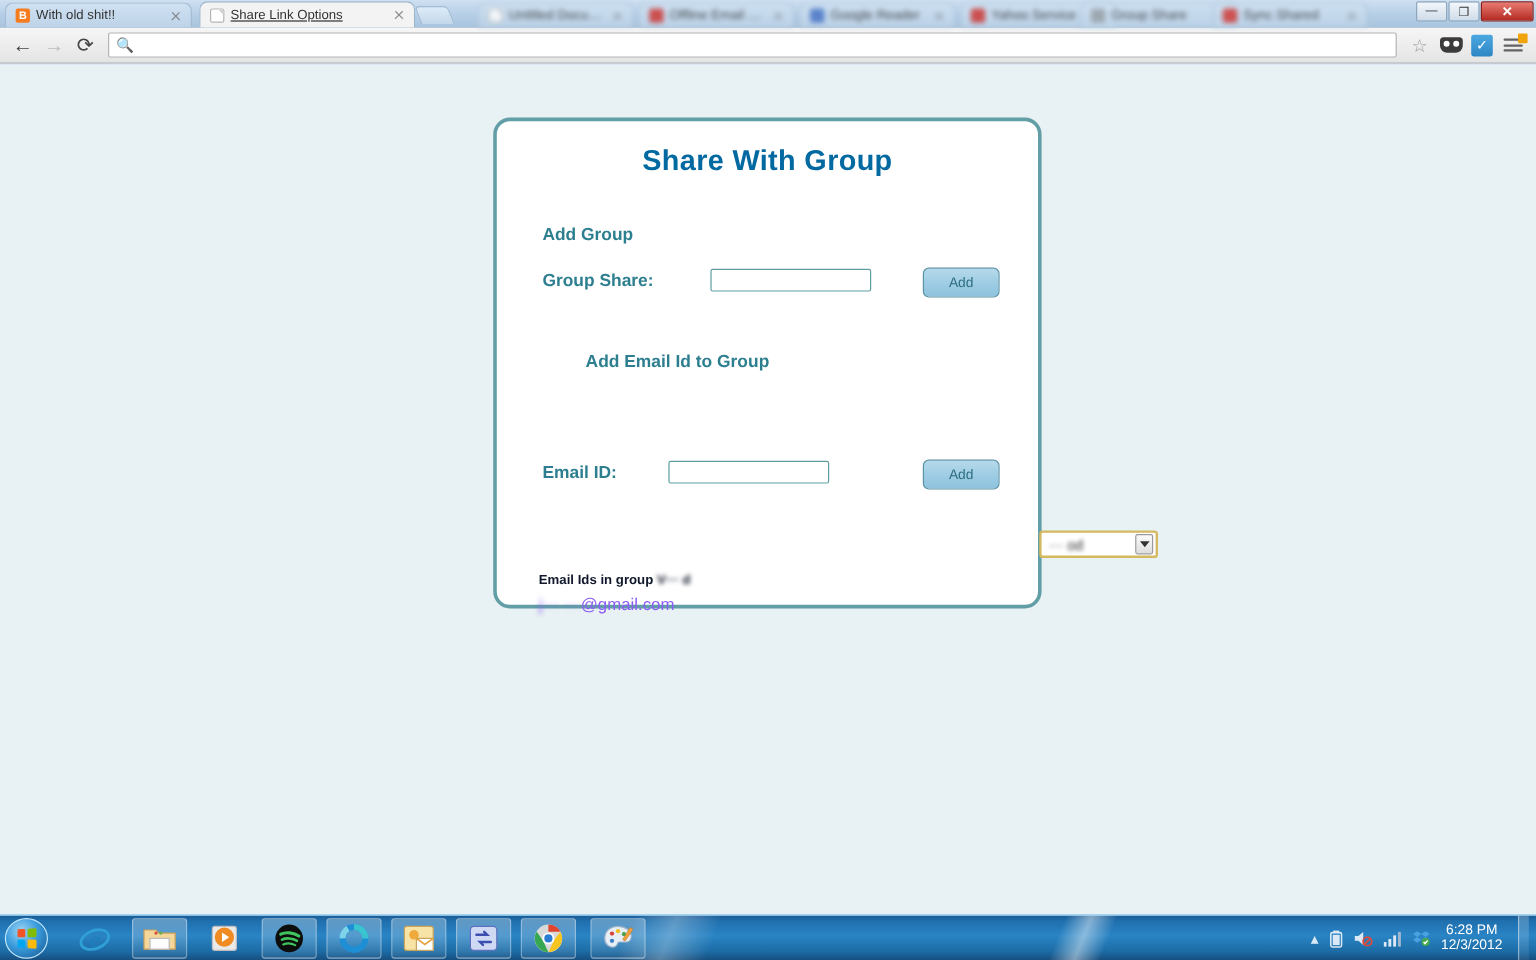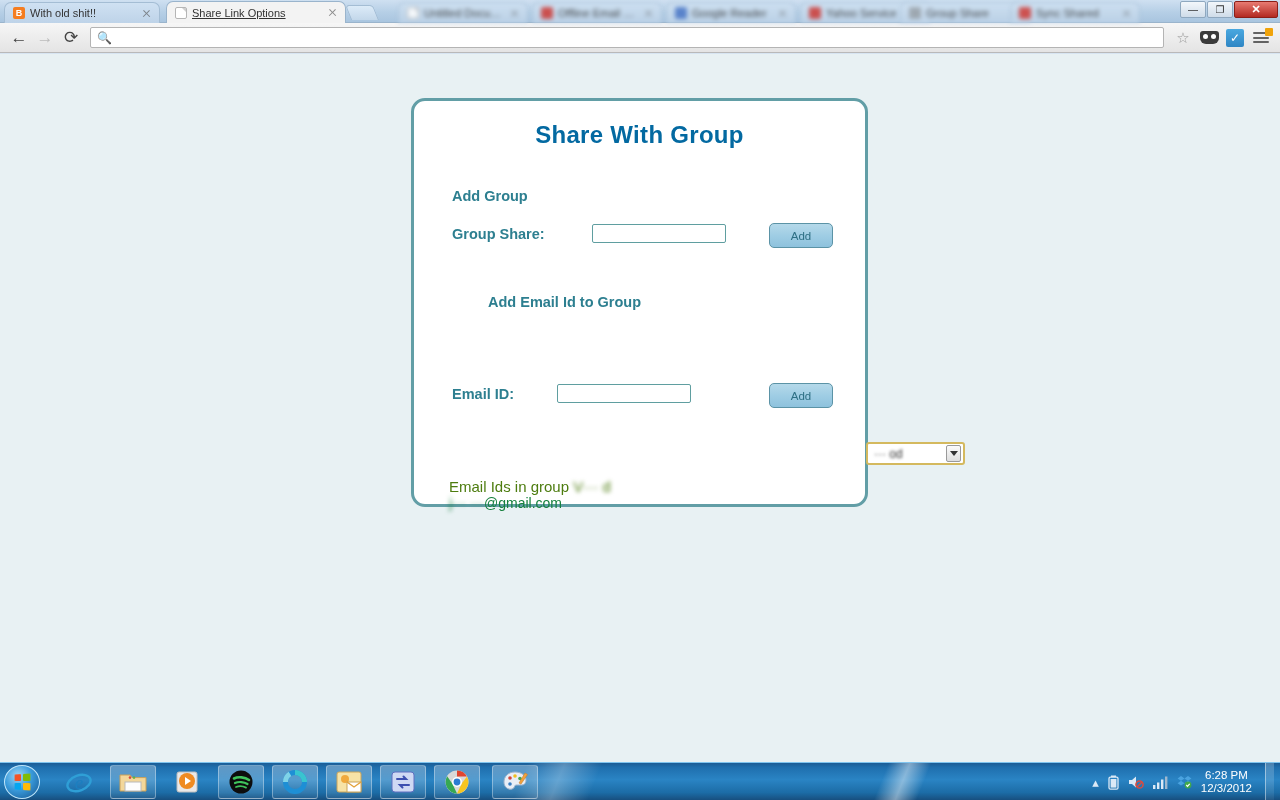--- a/index.html
+++ b/index.html
@@ -155,26 +155,26 @@
     background: linear-gradient(to bottom,#fbfbfb,#dedede);
     border: 1px solid #9a9a9a; border-radius: 2px;
     display: flex; align-items: center; justify-content: center;
   }
   .sel-arrow i {
     display:block; width:0; height:0; border-left:4px solid transparent;
     border-right:4px solid transparent; border-top:5px solid #333;
   }
   .group-line {
     position: absolute; left: 449px; top: 424px;
-    font-size: 15px; font-weight: normal; color: #4d7c0f; white-space: nowrap;
+    font-size: 11px; font-weight: bold; color: #0f172a; white-space: nowrap;
   }
   .group-line .redacted { filter: blur(1.9px); }
   .email-line {
     position: absolute; left: 449px; top: 441px;
-    font-size: 14px; color: #15803d; white-space: nowrap;
+    font-size: 14px; color: #8b5cf6; white-space: nowrap;
   }
   .email-line .redacted { filter: blur(2.1px); }
 
   
   .taskbar {
     position: absolute; left: 0; top: 762px; width: 1280px; height: 38px;
     background: linear-gradient(to bottom,#1b5c95 0%, #1f6fae 12%, #2a84c4 45%, #1c6ca6 80%, #174f7f 100%);
     border-top: 1px solid #7fc4ef; overflow: hidden;
   }
   .taskbar::before {

